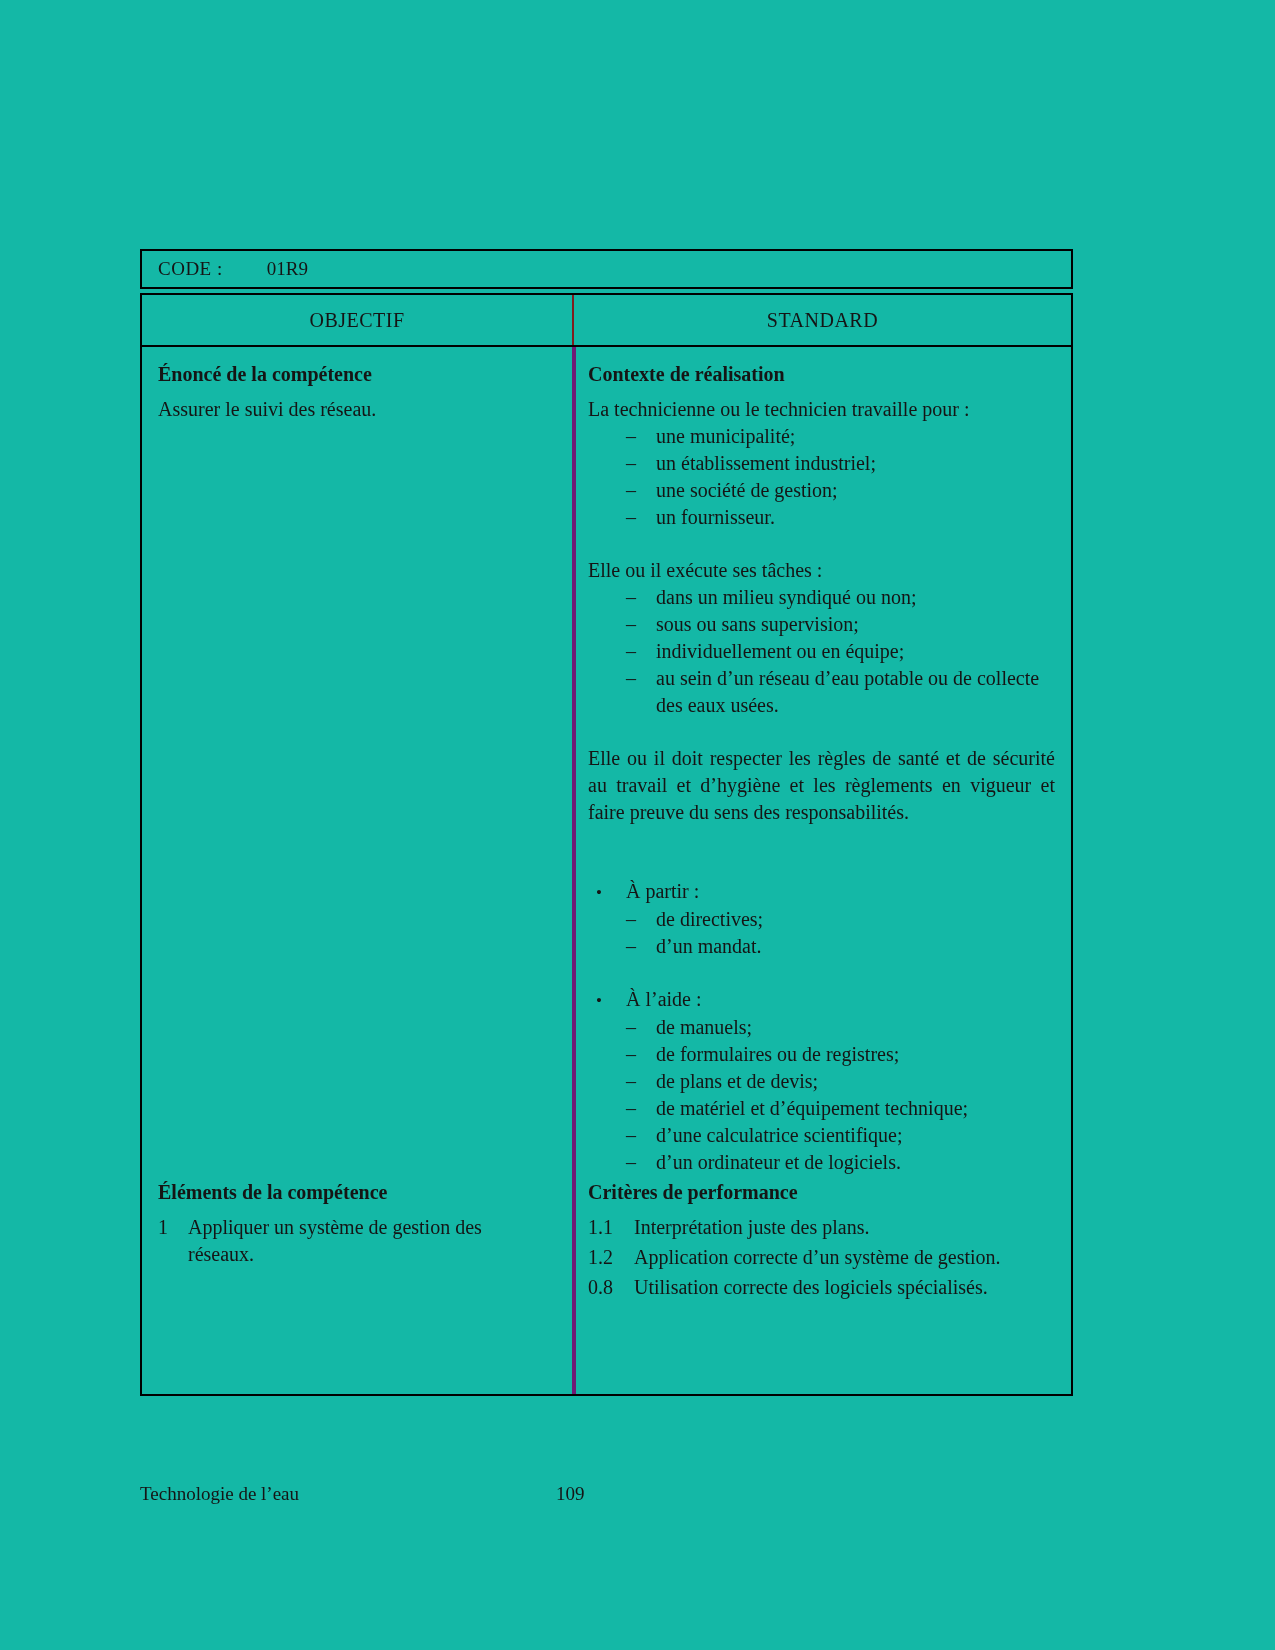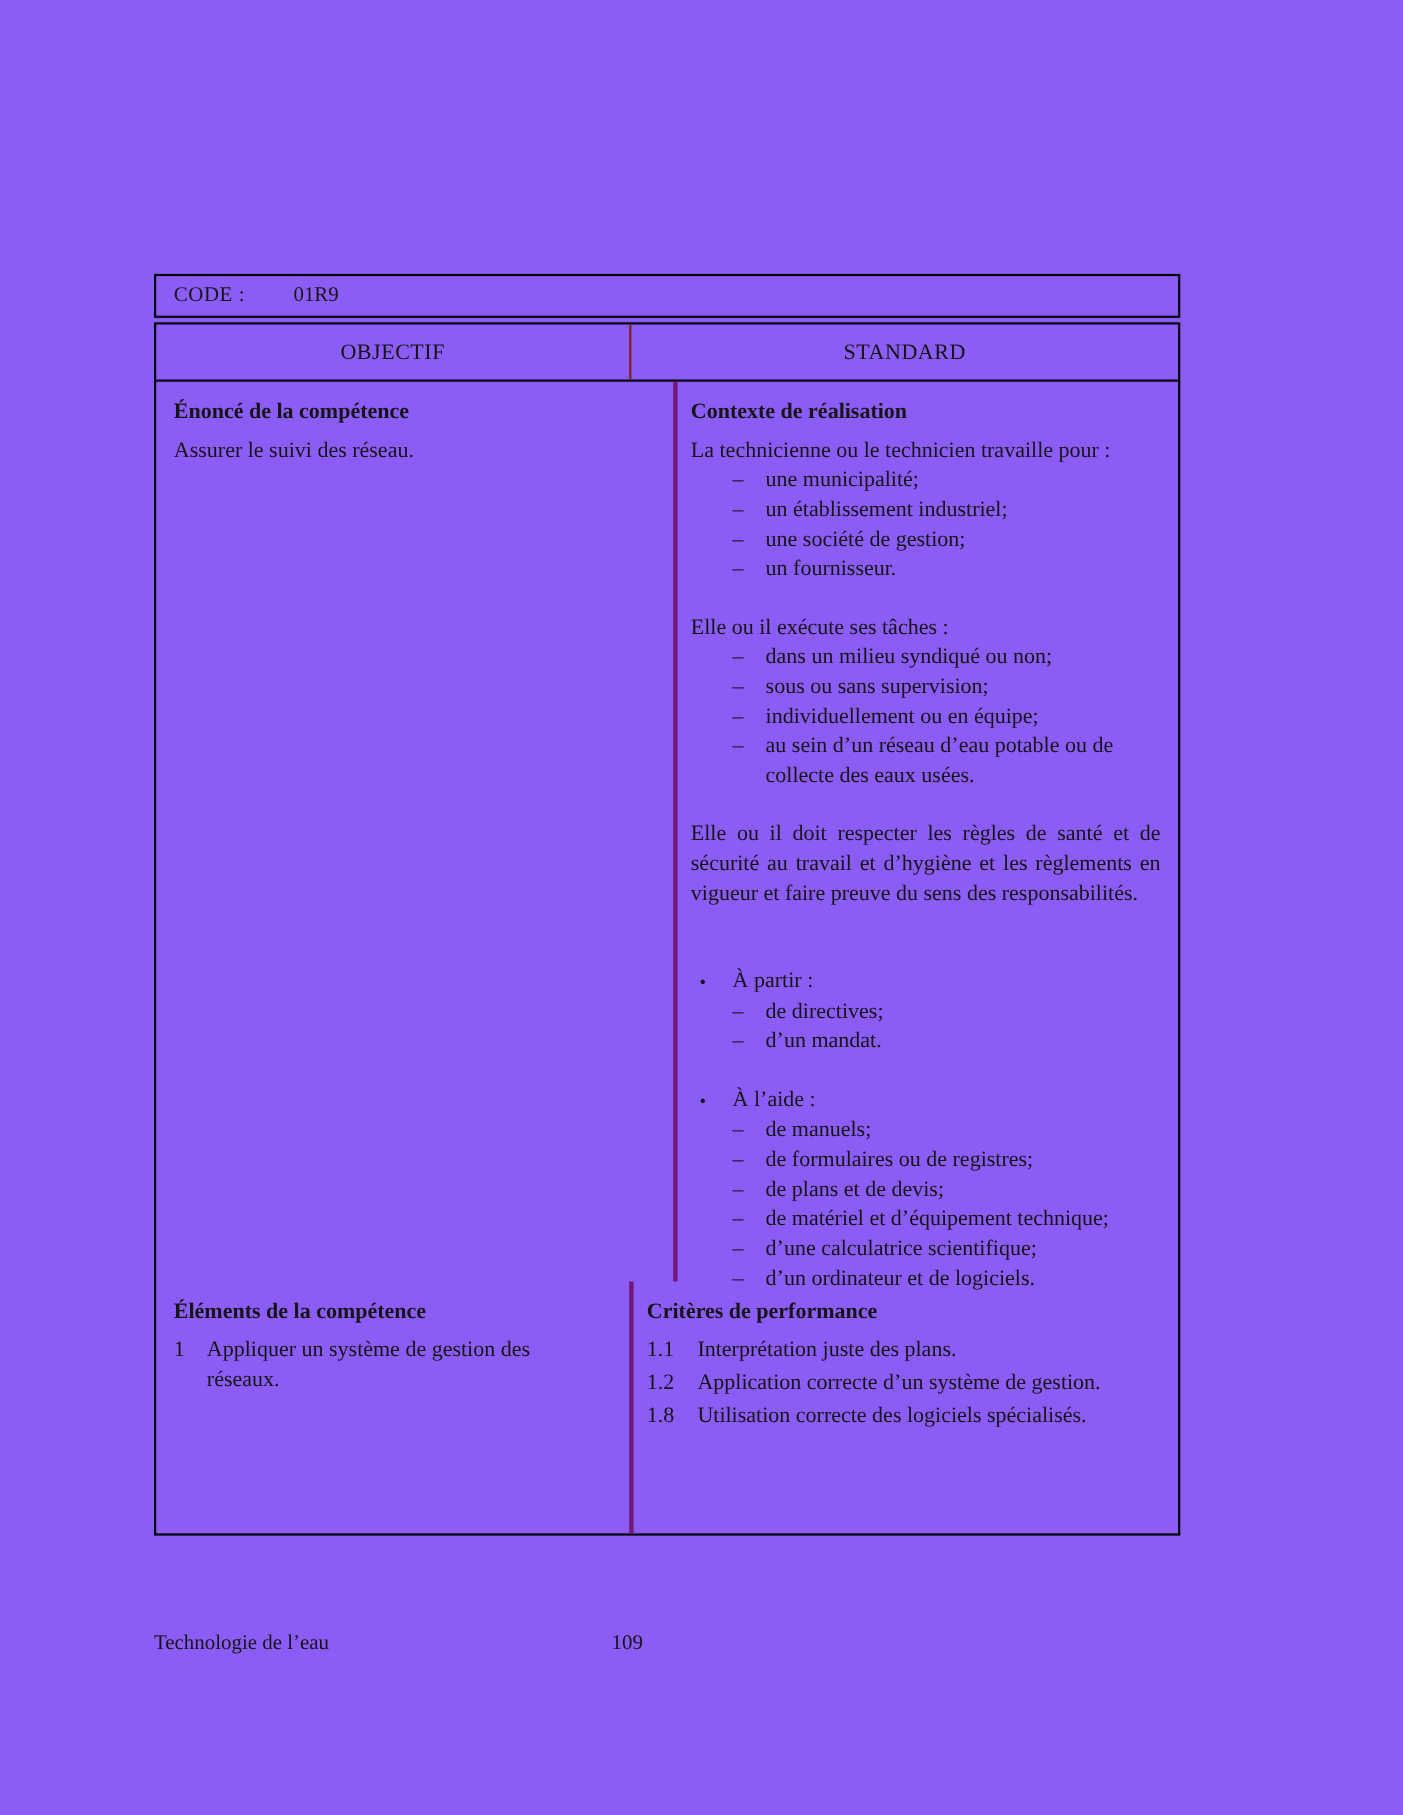--- a/index.html
+++ b/index.html
@@ -1,21 +1,21 @@
 <!DOCTYPE html>
 <html><head>
 <meta charset="utf-8">
 <style>
   * { box-sizing: border-box; }
   html, body { margin: 0; padding: 0; background: #ffffff; }
   .page {
     position: relative;
     width: 1275px;
     height: 1650px;
-    background: #8b5cf6;
+    background: #14b8a6;
     font-family: "Liberation Serif", serif;
     color: #151515;
     font-size: 20px;
     overflow: hidden;
   }
   .code-box {
     position: absolute;
     left: 140px;
     top: 249px;
     width: 933px;
@@ -55,21 +55,21 @@
   .th-right {
     flex: 1;
     border-left: 2px solid #7f1d1d;
     display: flex;
     align-items: center;
     justify-content: center;
     letter-spacing: 0.5px;
   }
   .table-body { flex: 1; display: flex; flex-direction: column; }
   .body-row { display: flex; align-items: stretch; }
-  .row1 { height: 818px; flex: 0 0 auto; gap: 40px; }
+  .row1 { height: 818px; flex: 0 0 auto; }
   .row2 { flex: 1; }
   .cell-left {
     width: 430px;
     padding: 12px 20px 10px 16px;
   }
   .cell-right {
     flex: 1;
     border-left: 4px solid #701a75;
     padding: 12px 16px 10px 12px;
   }
@@ -260,21 +260,21 @@
           <div class="section-title">Critères de performance</div>
           <div class="crit-item">
             <span class="num">1.1</span>
             <span class="ntext">Interprétation juste des plans.</span>
           </div>
           <div class="crit-item">
             <span class="num">1.2</span>
             <span class="ntext">Application correcte d’un système de gestion.</span>
           </div>
           <div class="crit-item">
-            <span class="num">1.8</span>
+            <span class="num">0.8</span>
             <span class="ntext">Utilisation correcte des logiciels spécialisés.</span>
           </div>
         </div>
 
       </div>
     </div>
   </div>
 
   <div class="footer">
     <span class="footer-left">Technologie de l’eau</span>

